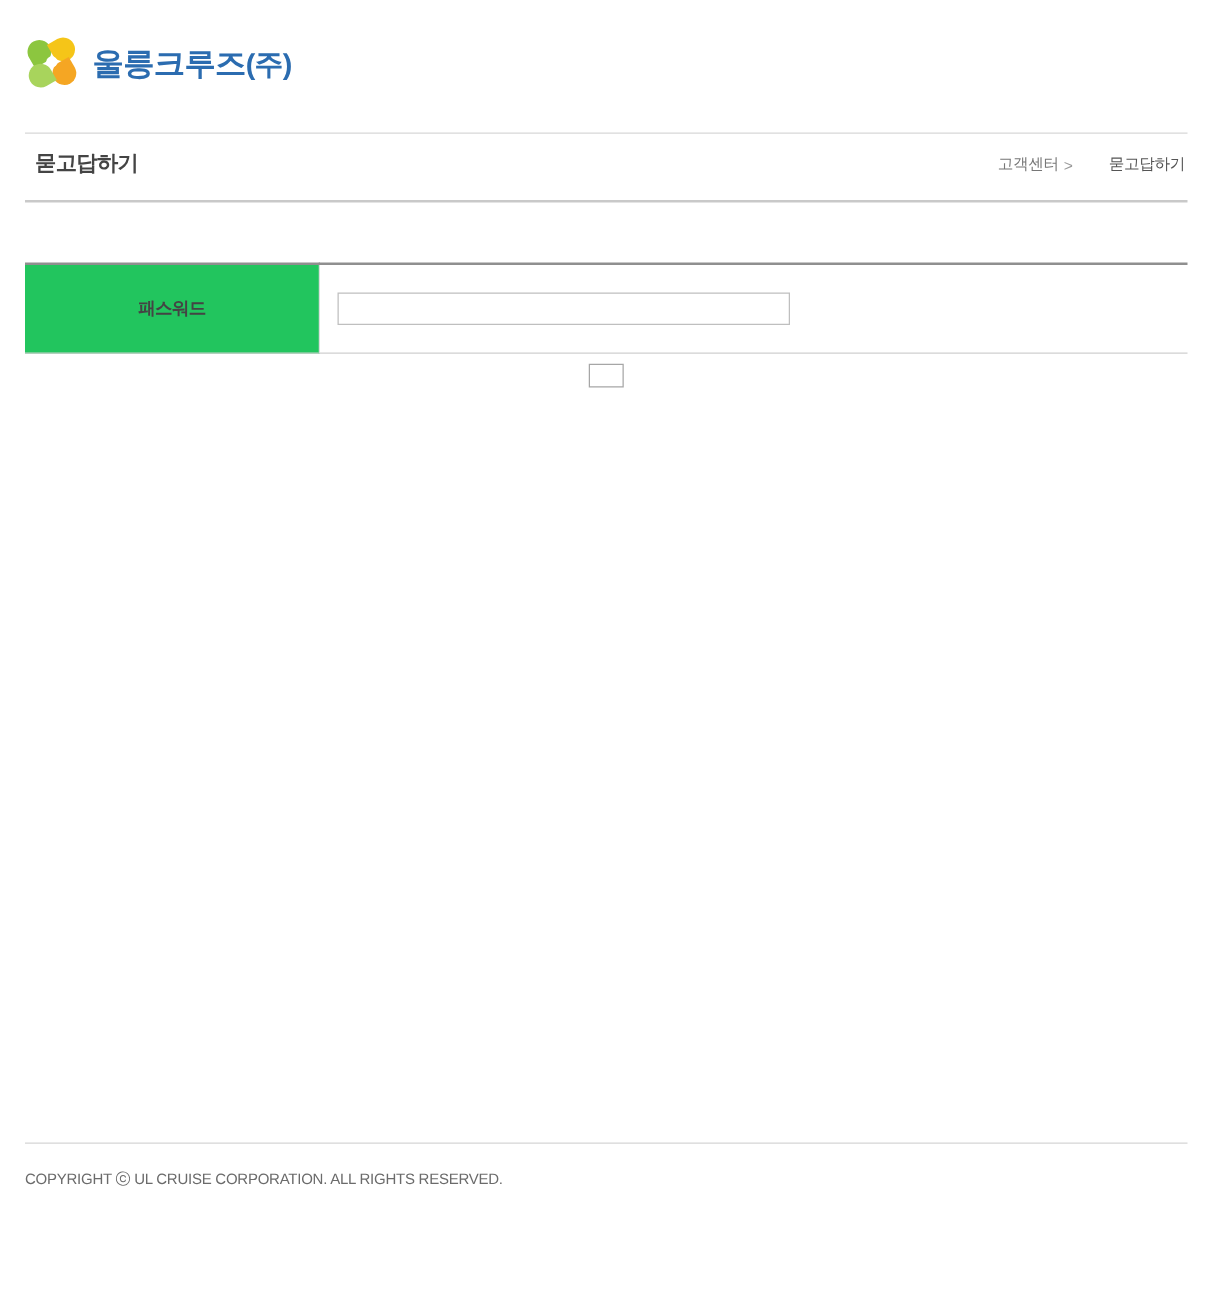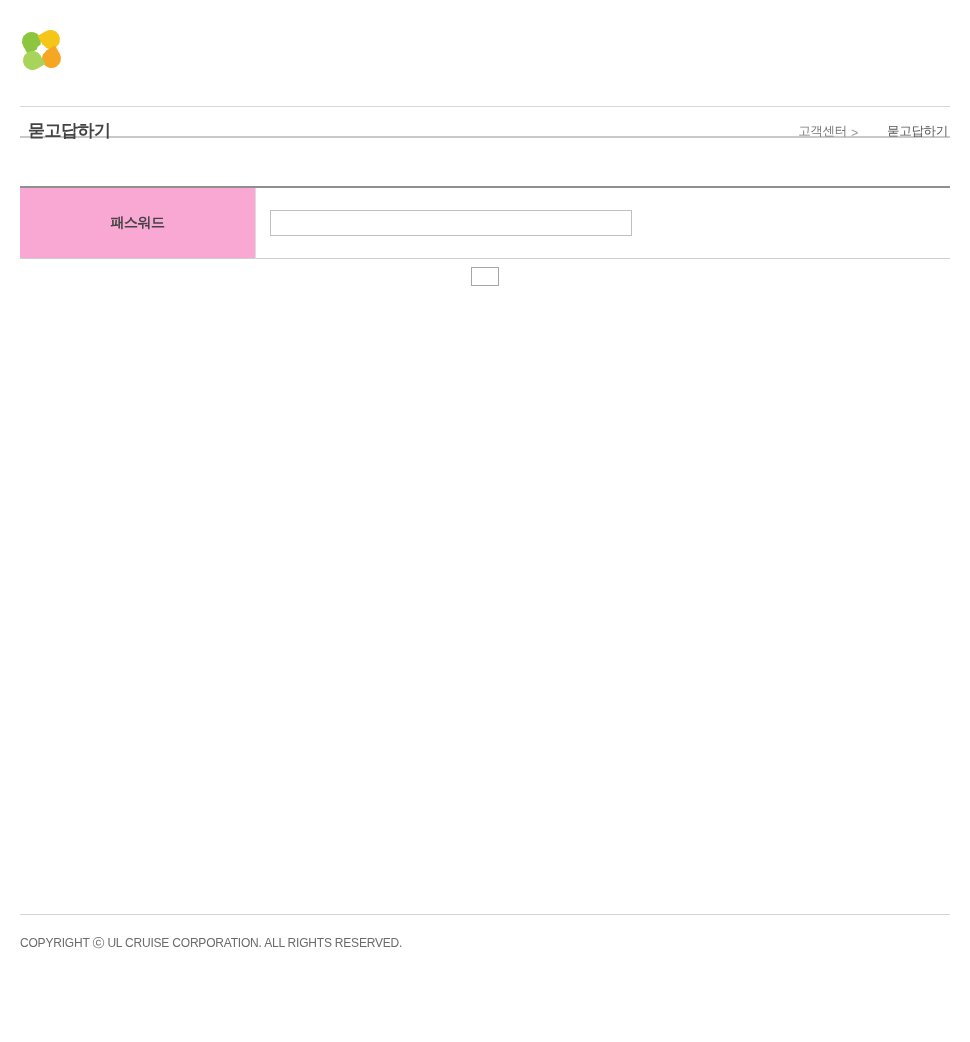--- a/index.html
+++ b/index.html
@@ -53,21 +53,21 @@
     white-space: nowrap;
   }
   .logo-text .sub {
     color: #2b6cb0;
     font-size: 23px;
   }
 
   
   .titlebar {
     position: relative;
-    height: 32px;
+    height: 56px;
     margin: 0 20px;
     border-top: 1px solid #d8d8d8;
     border-bottom: 2px solid #c9c9c9;
     box-sizing: border-box;
   }
   .titlebar .page-title {
     position: absolute;
     left: 8px;
     top: 12px;
     font-size: 17px;
@@ -102,21 +102,21 @@
   }
   .form-table {
     width: 100%;
     border-collapse: collapse;
     border-top: 2px solid #8f8f8f;
     border-bottom: 1px solid #cfcfcf;
     table-layout: fixed;
   }
   .form-table th {
     width: 233px;
-    background: #f9a8d4;
+    background: #22c55e;
     border-right: 1px solid #dcdcdc;
     font-size: 14px;
     font-weight: bold;
     color: #444444;
     letter-spacing: -0.5px;
     height: 68px;
     text-align: center;
     vertical-align: middle;
   }
   .form-table td {
@@ -176,20 +176,21 @@
 
 <div class="header">
   <div class="logo-wrap">
     <span class="logo-mark">
       <span class="petal p1"></span>
       <span class="petal p2"></span>
       <span class="petal p3"></span>
       <span class="petal p4"></span>
       <span class="petal core"></span>
     </span>
+    <span class="logo-text"><span>울릉크루즈</span><span class="sub">(주)</span></span>
   </div>
 </div>
 
 <div class="titlebar">
   <div class="page-title">묻고답하기</div>
   <div class="breadcrumb">
     <span>고객센터</span>
     <span class="crumb-sep">&gt;</span>
     <span class="crumb-current">묻고답하기</span>
   </div>

